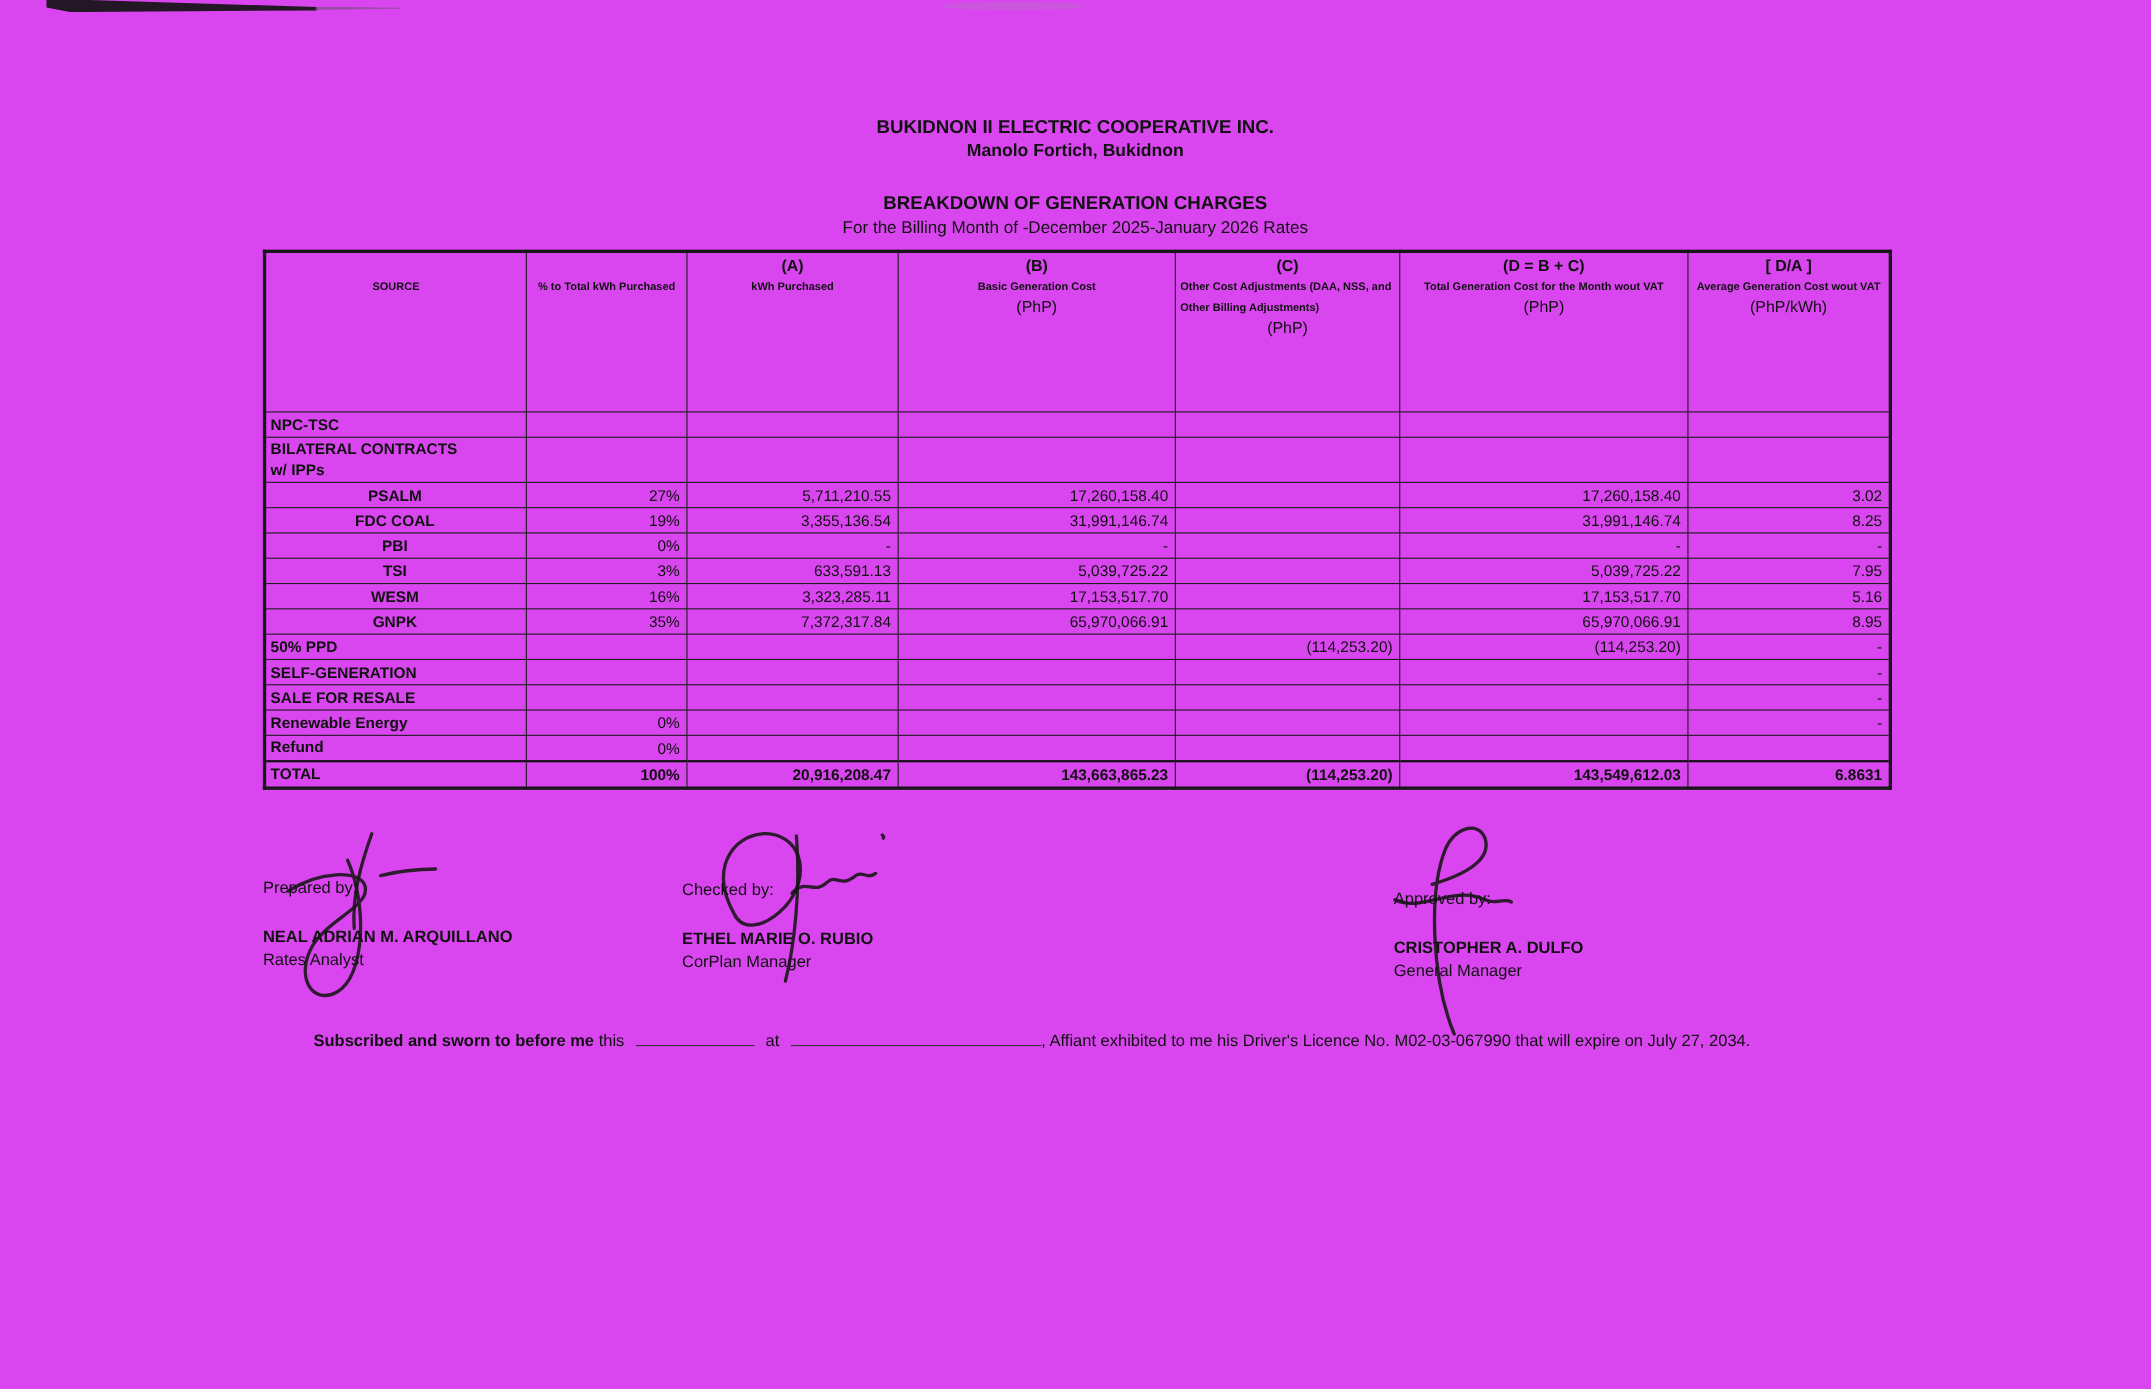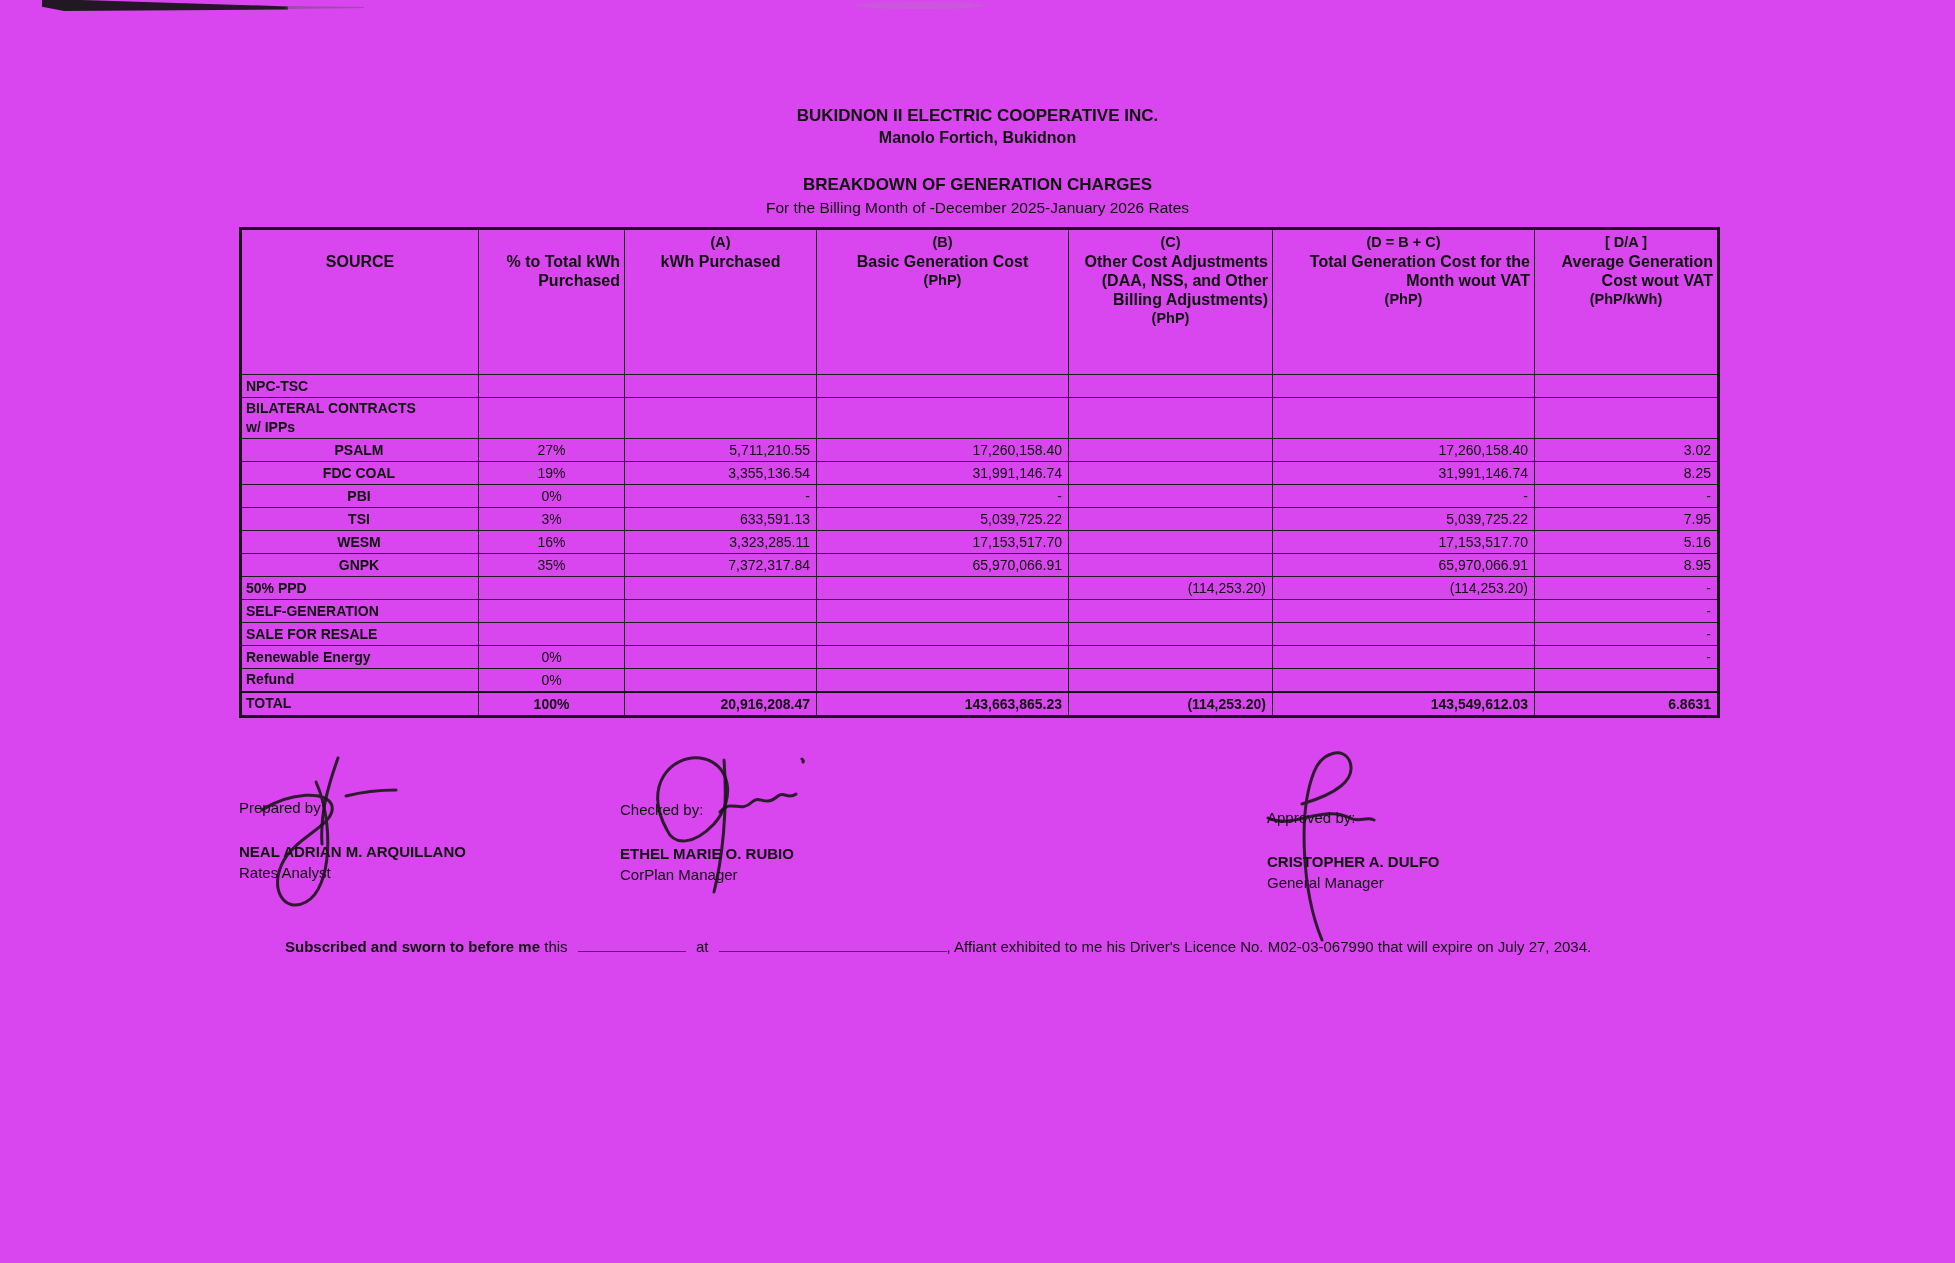--- a/index.html
+++ b/index.html
@@ -27,29 +27,29 @@
 
   
   .gen-table { position:absolute; left:239px; top:227px; width:1478px;
     border-collapse:collapse; table-layout:fixed; font-size:14px; color:#101010;
     border:3px solid #161616; }
   .gen-table th, .gen-table td { border:1.6px solid #1d1d1d; padding:1px 6px; overflow:hidden; }
   .gen-table thead tr { height:146px; }
   .gen-table th { padding:3px 4px; vertical-align:top; }
   .hwrap { height:100%; display:flex; flex-direction:column; justify-content:space-between; align-items:center; }
   .h-code { font-weight:700; font-size:14.5px; min-height:19px; line-height:19px; }
-  .h-name { font-weight:700; font-size:16px; line-height:19px; flex:1;
-            display:flex; align-items:center; justify-content:center; text-align:right; }
-  .h-unit { font-weight:700; font-size:14.5px; min-height:19px; line-height:19px; }
+  .h-name { font-weight:700; font-size:10px; line-height:19px; flex:1;
+            display:flex; align-items:center; justify-content:center; text-align:left; }
+  .h-unit { font-weight:400; font-size:14.5px; min-height:19px; line-height:19px; }
 
   .gen-table tbody tr { height:23px; }
   .gen-table tr.r-total { height:25px; }
   td.c-source { font-weight:700; white-space:pre-line; line-height:19px; padding-left:4px; text-align:left; }
   tr.r-ipp td.c-source { text-align:center; }
-  td.c-pct { text-align:center; }
+  td.c-pct { text-align:right; }
   td.c-kwh, td.c-basic, td.c-other, td.c-total, td.c-avg { text-align:right; }
   tr.r-total td { font-weight:700; border-top:2.6px solid #111; }
 
   
   .sig { position:absolute; }
   .sig-label { font-size:15px; }
   .sig-name  { font-size:15px; font-weight:700; margin-top:27px; }
   .sig-role  { font-size:15px; margin-top:4px; }
   #sig-prepared { left:239px;  top:799px; }
   #sig-checked  { left:620px;  top:801px; }

